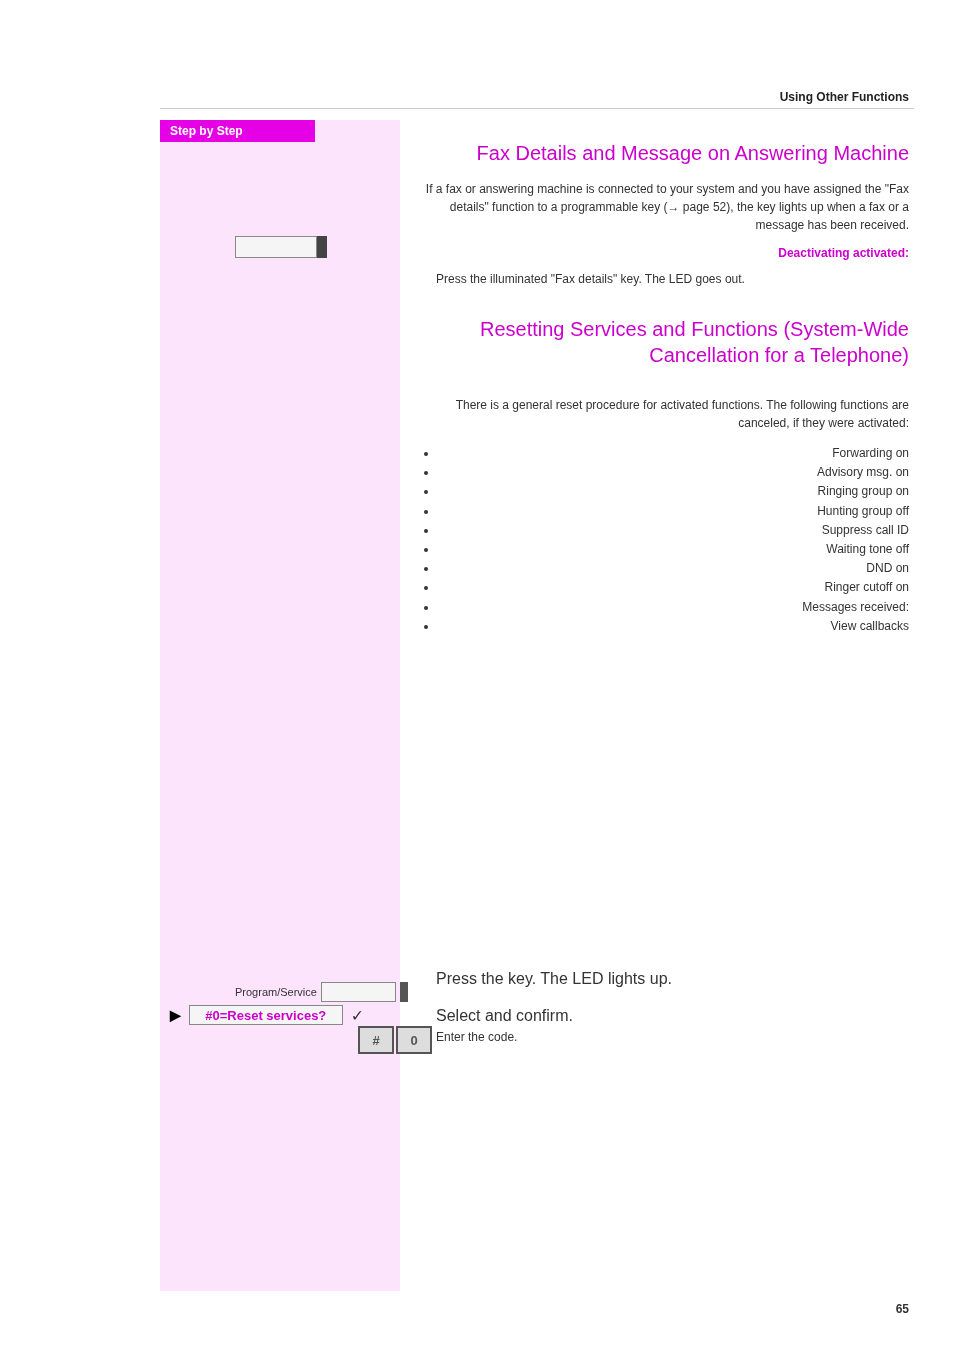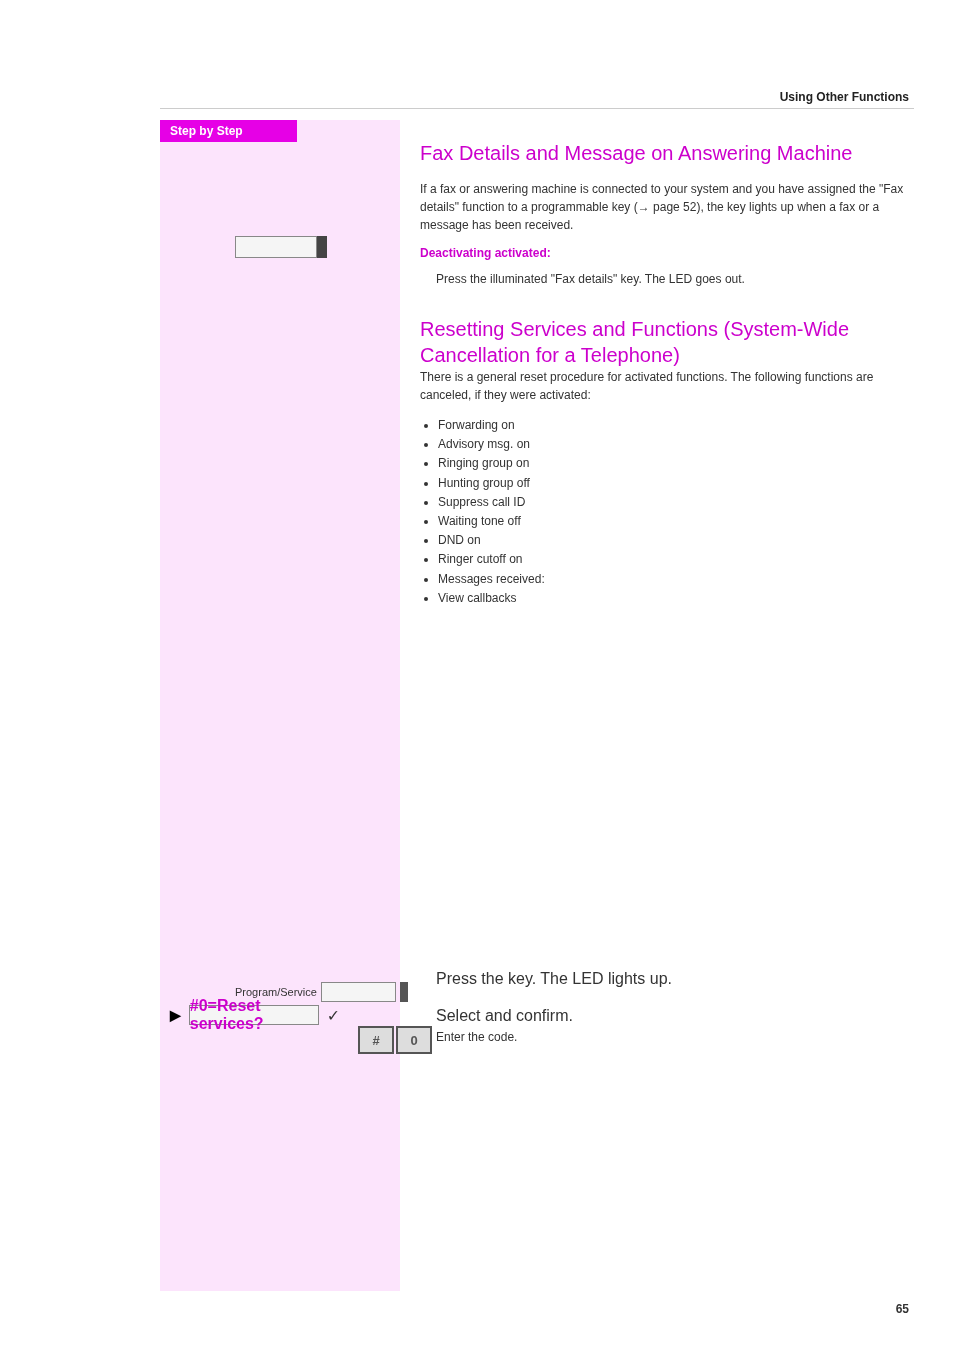--- a/index.html
+++ b/index.html
@@ -30,34 +30,35 @@
       font-size: 12px;
       font-weight: bold;
       color: #222;
     }
 
     
     .step-by-step-box {
       position: absolute;
       top: 120px;
       left: 160px;
-      width: 137px;
+      width: 155px;
       background: #e600e6;
       color: #fff;
       font-size: 12px;
       font-weight: bold;
       padding: 4px 10px;
     }
 
     
     .main-content {
       position: absolute;
       top: 120px;
       left: 420px;
       right: 45px;
+      text-align: right;
     }
 
     
     .section-title-1 {
       font-size: 20px;
       color: #cc00cc;
       font-weight: normal;
       line-height: 1.3;
       margin-bottom: 14px;
       margin-top: 20px;
@@ -107,21 +108,21 @@
       margin-left: 16px;
       line-height: 1.5;
     }
 
     
     .section-title-2 {
       font-size: 20px;
       color: #cc00cc;
       font-weight: normal;
       line-height: 1.3;
-      margin-bottom: 0;
+      margin-bottom: 28px;
       margin-top: 14px;
     }
 
     .bullet-list {
       margin-left: 18px;
       margin-bottom: 18px;
     }
 
     .bullet-list li {
       font-size: 12px;
@@ -145,28 +146,28 @@
     }
 
     .prog-key-led {
       width: 8px;
       height: 20px;
       background: #555;
       display: inline-block;
     }
 
     .reset-label-box {
-      width: 130px;
+      width: 154px;
       height: 20px;
       border: 1px solid #888;
       background: #f5f5f5;
       display: flex;
       align-items: center;
       justify-content: center;
-      font-size: 16px;
+      font-size: 13px;
       font-weight: bold;
       color: #cc00cc;
     }
 
     .checkmark {
       font-size: 16px;
       color: #333;
       margin-left: 4px;
     }
 

